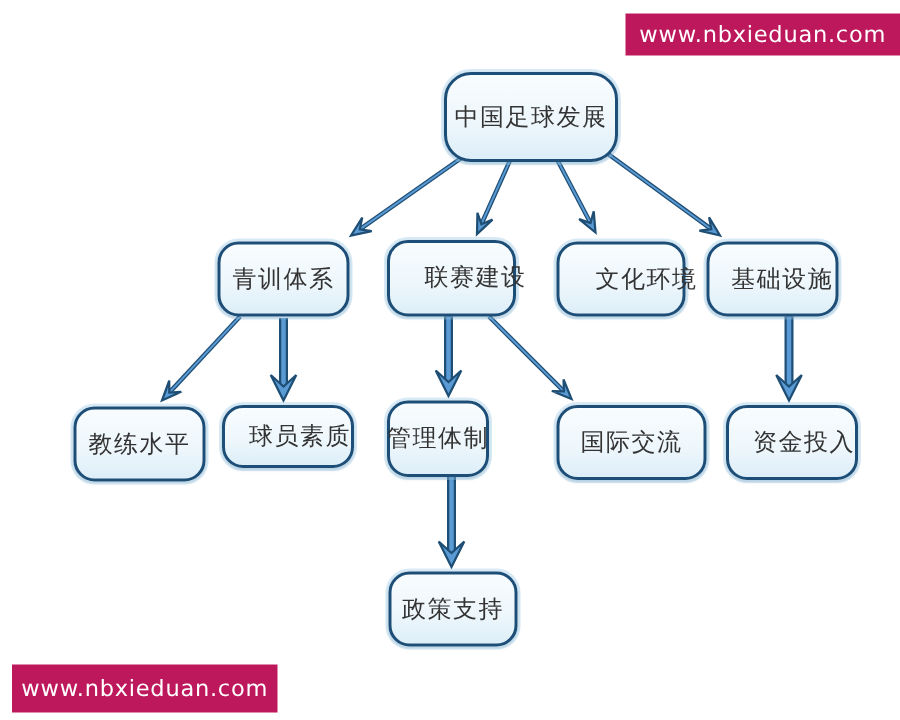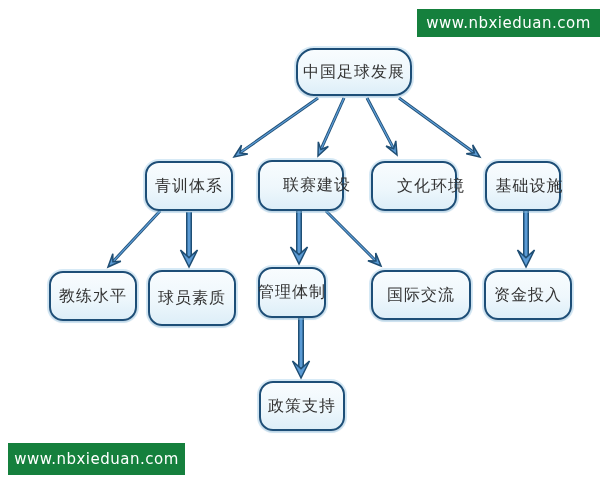--- a/index.html
+++ b/index.html
@@ -34,21 +34,21 @@
     color: #333333;
     font-size: 16px;
     letter-spacing: 1px;
     white-space: nowrap;
   }
   .node.root {
     border-radius: 18px;
   }
   .wm {
     position: absolute;
-    background: #15803d;
+    background: #be185d;
     color: #ffffff;
     display: flex;
     align-items: center;
     justify-content: center;
     font-size: 15px;
     letter-spacing: 0.5px;
   }
   .wm-top {
     right: 0;
     top: 9px;
@@ -92,48 +92,48 @@
       <line x1="326" y1="211" x2="375.94418651451616" y2="260.94418651451616" stroke="#5b9bd5" stroke-width="1.3" stroke-linecap="butt"></line>
       <polygon points="381,266 367.9185245480489,260.69669914110085 375.94418651451616,260.94418651451616 375.69669914110085,252.91852454804885" fill="#5b9bd5" stroke="#1f4e74" stroke-width="1.5" stroke-linejoin="miter"></polygon>
       <line x1="526" y1="211" x2="526" y2="257.65" stroke="#1f4e74" stroke-width="6" stroke-linecap="butt"></line>
       <line x1="526" y1="211" x2="526" y2="257.65" stroke="#5b9bd5" stroke-width="3" stroke-linecap="butt"></line>
       <polygon points="526,267 517.5,250 526,257.65 534.5,250" fill="#5b9bd5" stroke="#1f4e74" stroke-width="1.5" stroke-linejoin="miter"></polygon>
       <line x1="301" y1="318" x2="301" y2="368.65" stroke="#1f4e74" stroke-width="6" stroke-linecap="butt"></line>
       <line x1="301" y1="318" x2="301" y2="368.65" stroke="#5b9bd5" stroke-width="3" stroke-linecap="butt"></line>
       <polygon points="301,378 292.5,361 301,368.65 309.5,361" fill="#5b9bd5" stroke="#1f4e74" stroke-width="1.5" stroke-linejoin="miter"></polygon>
     </svg>
   <div id="node-layer">
-      <div class="node root" style="left: 296px; top: 48px; width: 116px; height: 48px;">
+      <div class="node root" style="left: 296px; top: 48px; width: 116px; height: 60px;">
         <span>中国足球发展</span>
       </div>
       <div class="node" style="left: 145px; top: 161px; width: 88px; height: 50px; align-items: center;">
         <span>青训体系</span>
       </div>
       <div class="node" style="left: 258px; top: 160px; width: 86px; height: 51px; padding-left: 32px;">
         <span>联赛建设</span>
       </div>
       <div class="node" style="left: 371px; top: 161px; width: 86px; height: 50px; padding-left: 34px;">
         <span>文化环境</span>
       </div>
-      <div class="node" style="left: 485px; top: 161px; width: 76px; height: 50px; padding-left: 13px;">
+      <div class="node" style="left: 471px; top: 161px; width: 88px; height: 50px; padding-left: 13px;">
         <span>基础设施</span>
       </div>
       <div class="node" style="left: 49px; top: 271px; width: 88px; height: 50px;">
         <span>教练水平</span>
       </div>
-      <div class="node" style="left: 148px; top: 270px; width: 88px; height: 56px;">
+      <div class="node" style="left: 148px; top: 270px; width: 88px; height: 42px; justify-content: flex-end;">
         <span>球员素质</span>
       </div>
       <div class="node" style="left: 258px; top: 267px; width: 68px; height: 51px;">
         <span>管理体制</span>
       </div>
       <div class="node" style="left: 371px; top: 270px; width: 100px; height: 50px;">
         <span>国际交流</span>
       </div>
-      <div class="node" style="left: 484px; top: 270px; width: 88px; height: 50px;">
+      <div class="node" style="left: 484px; top: 270px; width: 88px; height: 50px; justify-content: flex-end;">
         <span>资金投入</span>
       </div>
       <div class="node" style="left: 259px; top: 381px; width: 86px; height: 50px;">
         <span>政策支持</span>
       </div>
     </div>
   <div class="wm wm-top">
     <span>www.nbxieduan.com</span>
   </div>
   <div class="wm wm-bottom">

